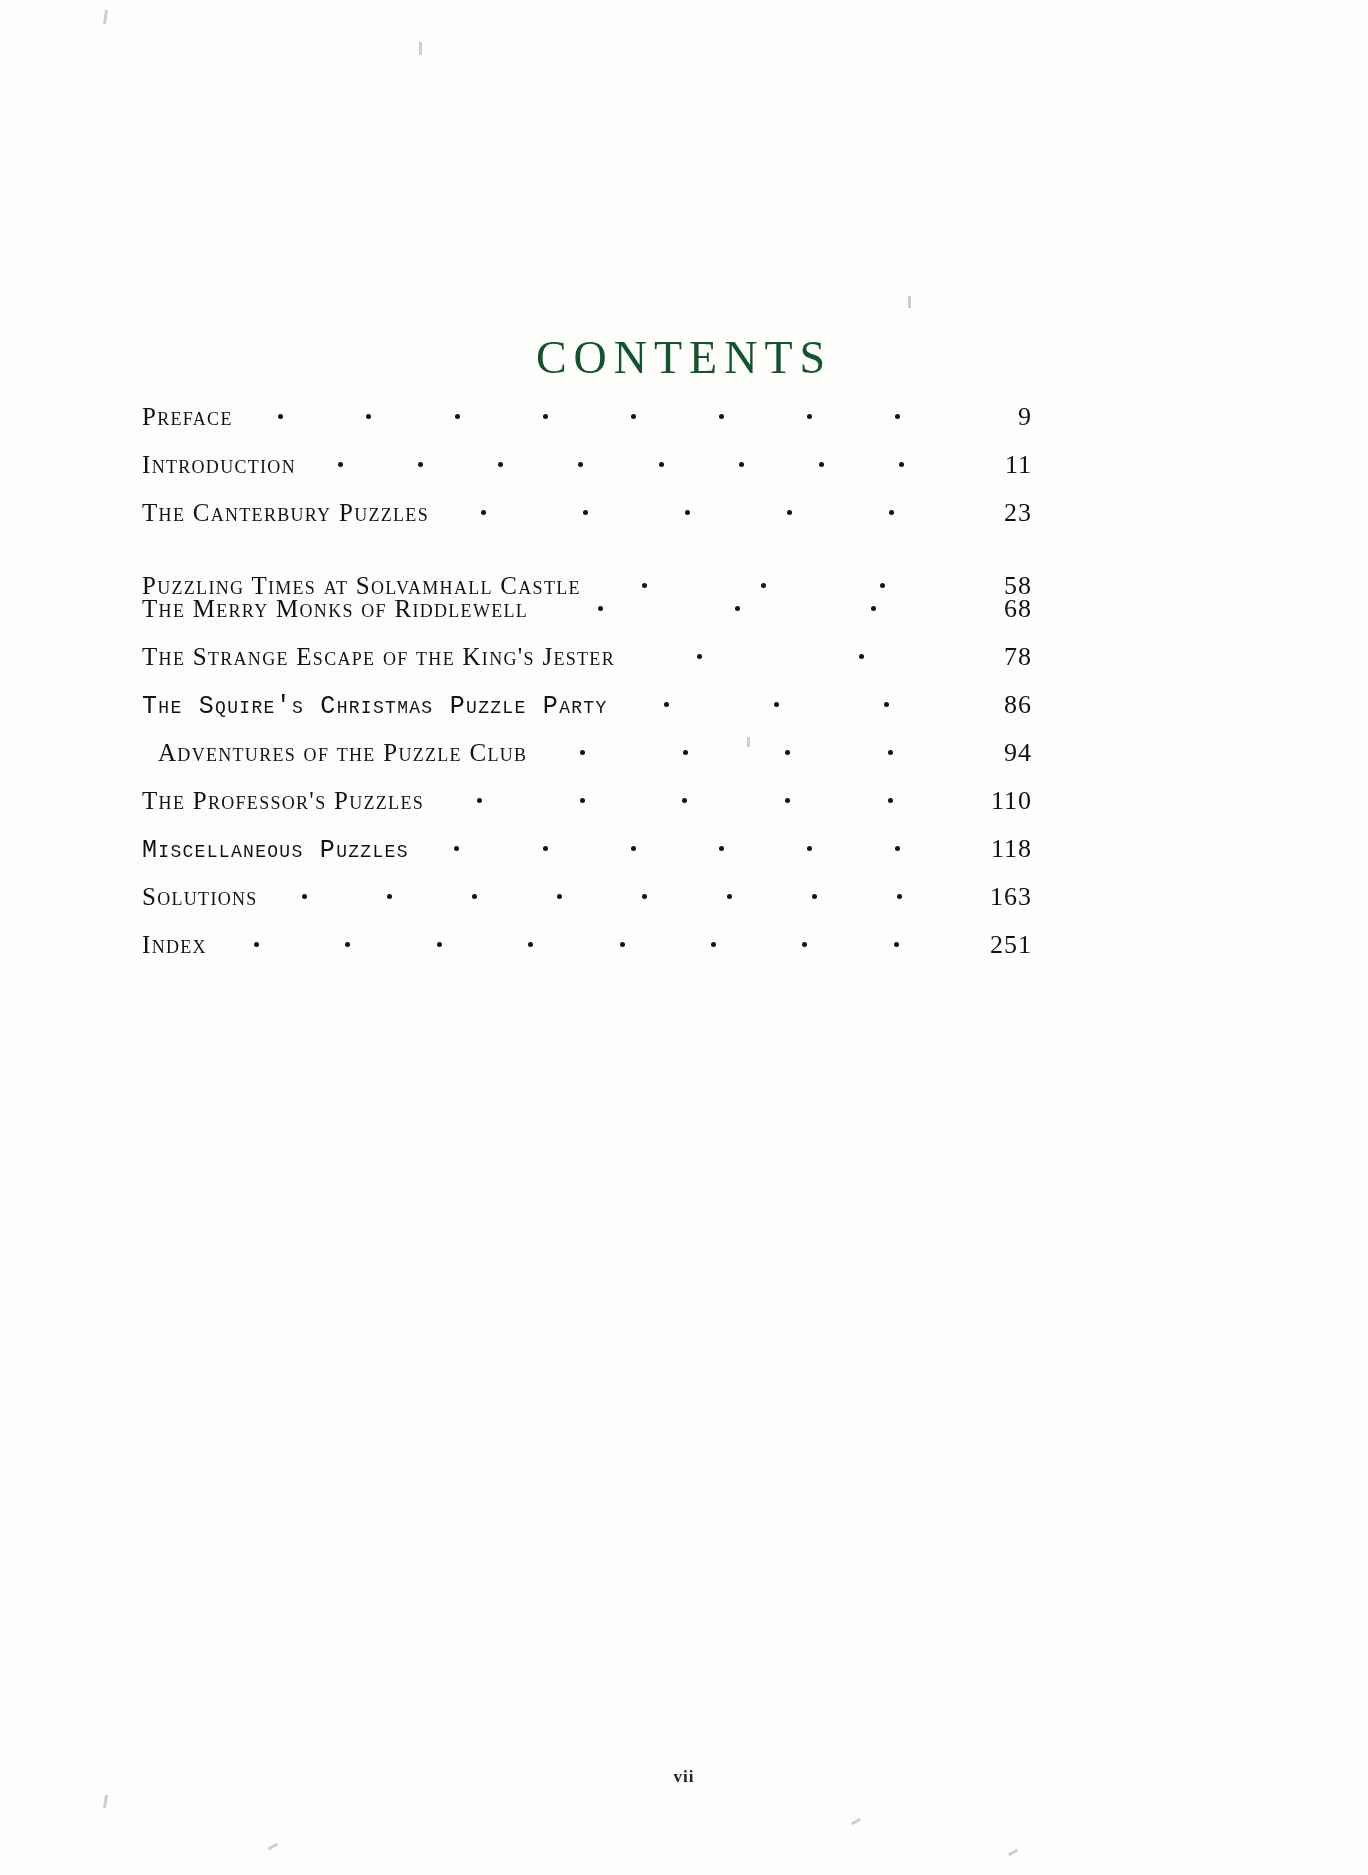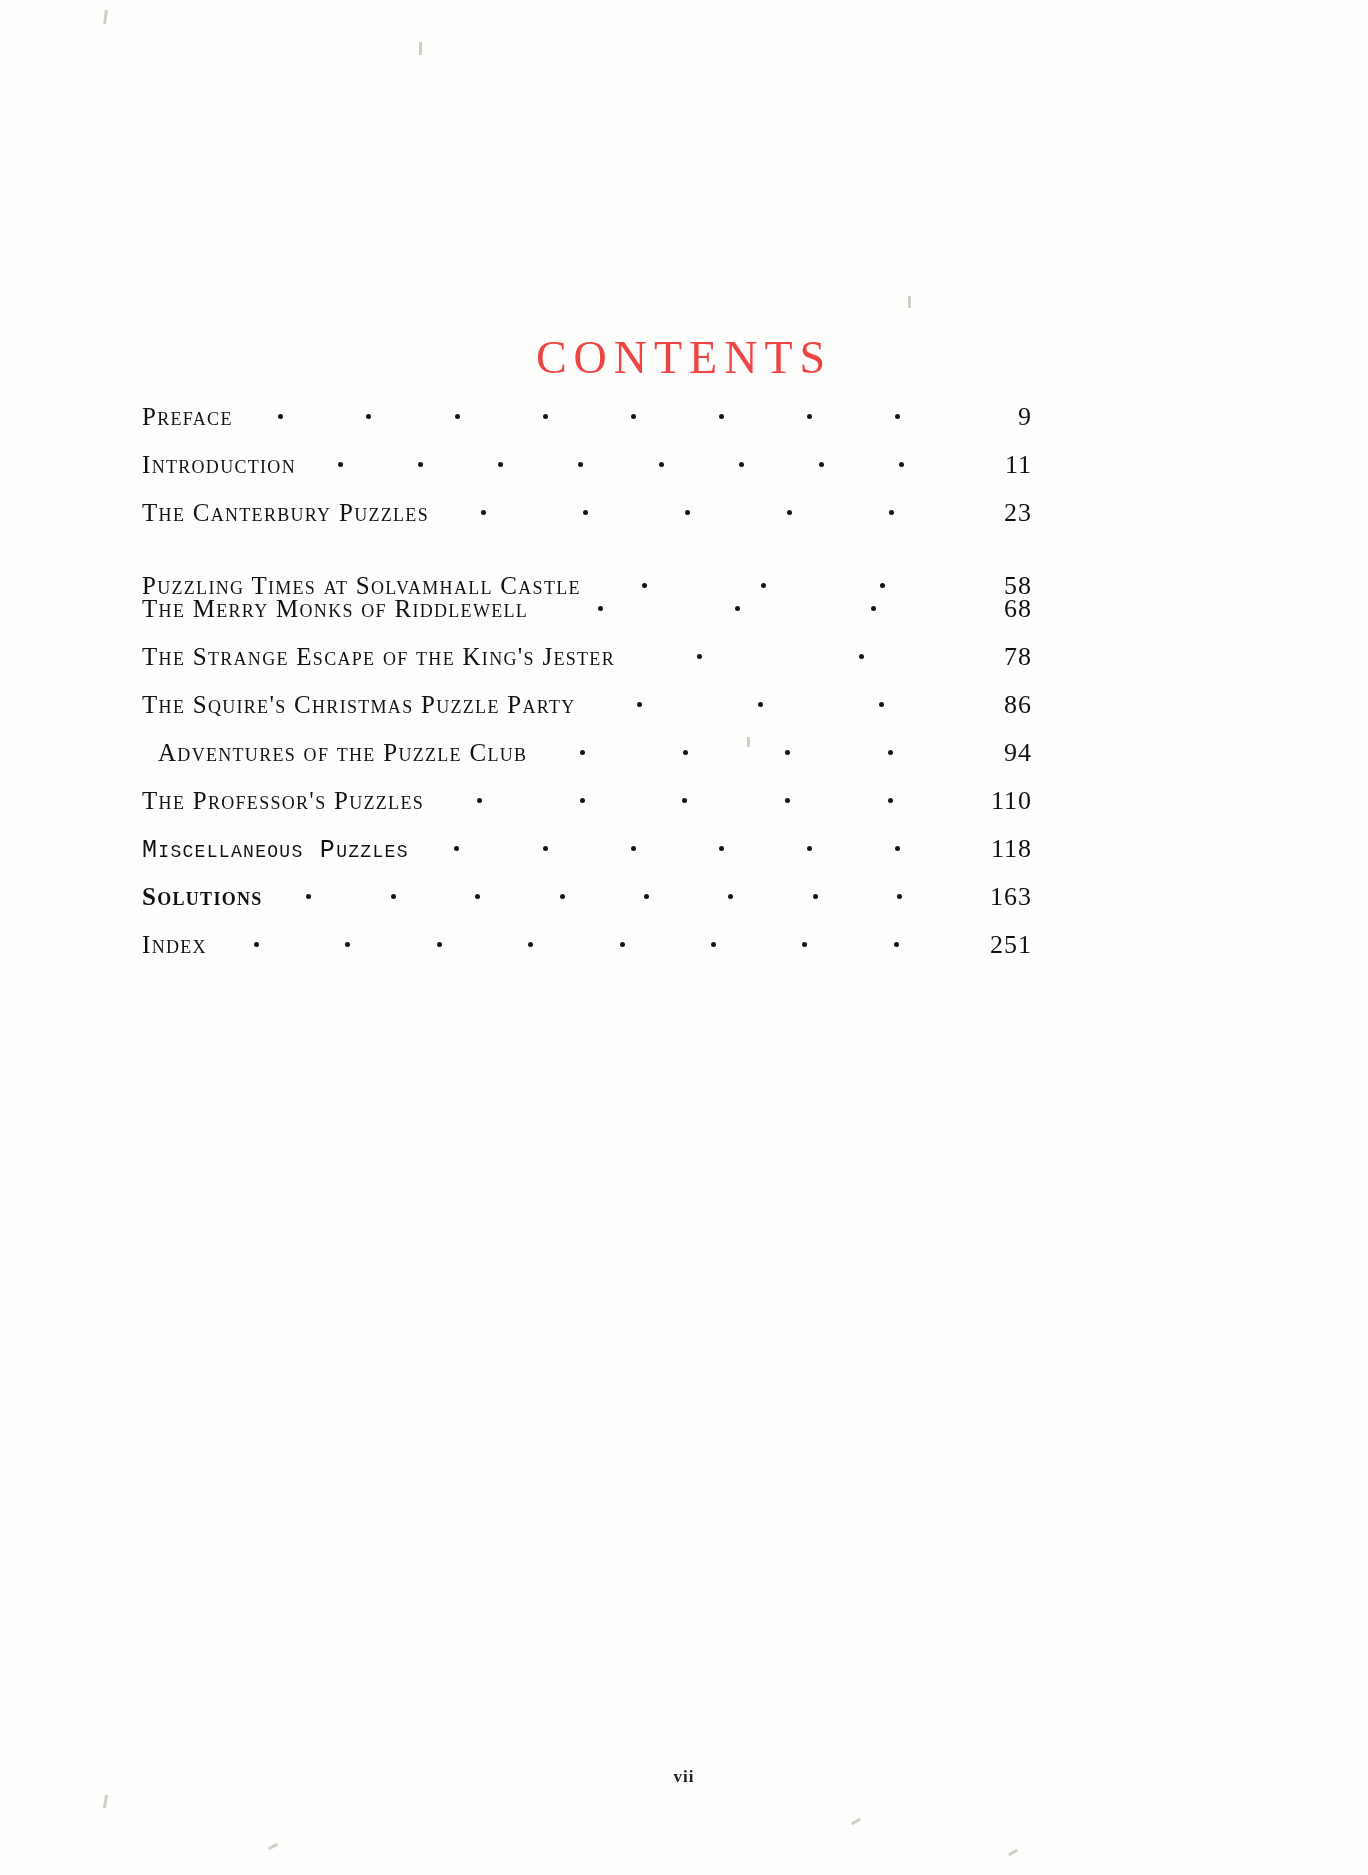--- a/index.html
+++ b/index.html
@@ -34,21 +34,21 @@
   .title {
     position: absolute;
     top: 300px;
     left: 0;
     width: 1368px;
     text-align: center;
     font-size: 46px;
     letter-spacing: 7px;
     font-weight: 400;
     font-family: "Liberation Serif", serif;
-    color: #ef4444;
+    color: #14532d;
   }
 
   .toc {
     position: absolute;
     top: 400px;
     left: 142px;
     width: 890px;
   }
 
   .toc-row {
@@ -201,21 +201,21 @@
         <span class="entry-label" style="font-variant: small-caps; text-transform: none;">The Strange Escape of the King's Jester</span>
         <span class="leaders">
           <span class="dots">
             <i></i>
             <i></i>
           </span>
         </span>
         <span class="page-num">78</span>
       </div>
       <div class="toc-row">
-        <span class="entry-label" style="font-variant: small-caps; text-transform: none;">The Squire's Christmas Puzzle Party</span>
+        <span class="entry-label" style="font-variant: small-caps; text-transform: none; font-family: Liberation Mono, monospace;">The Squire's Christmas Puzzle Party</span>
         <span class="leaders">
           <span class="dots">
             <i></i>
             <i></i>
             <i></i>
           </span>
         </span>
         <span class="page-num">86</span>
       </div>
       <div class="toc-row">
@@ -251,21 +251,21 @@
             <i></i>
             <i></i>
             <i></i>
             <i></i>
             <i></i>
           </span>
         </span>
         <span class="page-num">118</span>
       </div>
       <div class="toc-row">
-        <span class="entry-label" style="font-variant: small-caps; text-transform: none; font-weight: bold;">Solutions</span>
+        <span class="entry-label" style="font-variant: small-caps; text-transform: none;">Solutions</span>
         <span class="leaders">
           <span class="dots">
             <i></i>
             <i></i>
             <i></i>
             <i></i>
             <i></i>
             <i></i>
             <i></i>
             <i></i>

